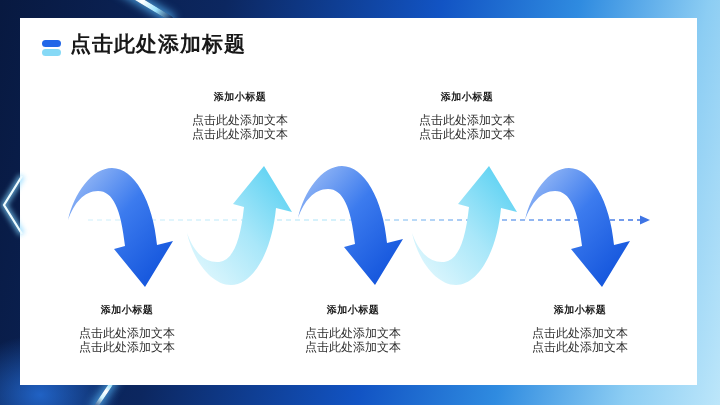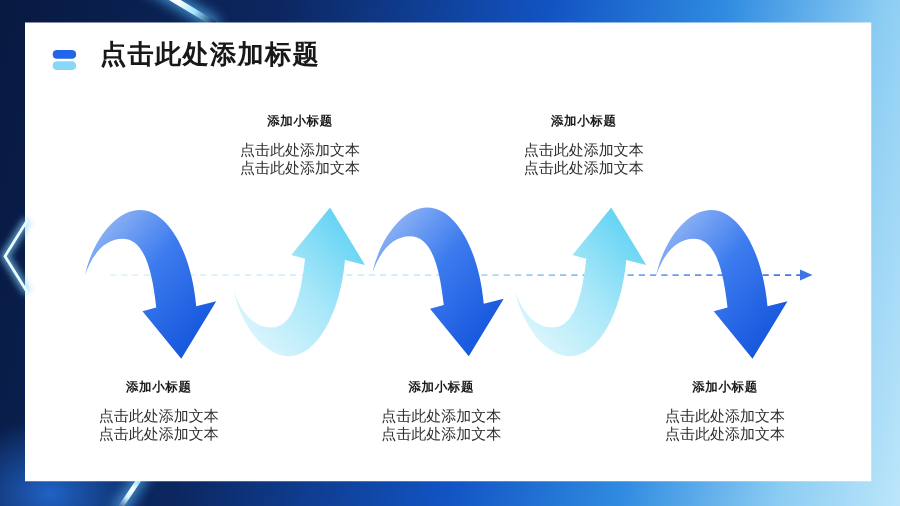--- a/index.html
+++ b/index.html
@@ -16,21 +16,21 @@
   .streak{
     position:absolute;border-radius:3px;
     background:linear-gradient(90deg,rgba(120,220,255,0),#cef4ff 35%,#ffffff 55%,#9fe6ff 75%,rgba(120,220,255,0));
     box-shadow:0 0 10px 2px rgba(90,190,255,.85);
   }
   .streak-top{left:100px;top:-3px;width:78px;height:5px;transform:rotate(31deg);}
   .streak-bottom{left:86px;top:391px;width:38px;height:4px;transform:rotate(-56deg);}
   .panel{
     position:absolute;left:20px;top:18px;width:677px;height:367px;background:#ffffff;
   }
-  .title-row{position:absolute;left:42px;top:32px;display:flex;align-items:flex-end;gap:19px;}
+  .title-row{position:absolute;left:42px;top:32px;display:flex;align-items:flex-end;gap:9px;}
   .accent-icon{margin-top:7px;display:block;}
   .title{margin:0;font-size:21px;font-weight:bold;color:#181818;letter-spacing:1px;line-height:1.15;}
   .diagram{position:absolute;left:0;top:0;pointer-events:none;}
   .tb{position:absolute;width:160px;text-align:center;}
   .tb h3{margin:0 0 9px;font-size:10px;font-weight:bold;color:#1b1b1b;letter-spacing:.5px;}
   .tb p{margin:0;font-size:12px;line-height:1.18;color:#2d2d2d;}
   .tb-top1{left:160px;top:90px;}
   .tb-top2{left:387px;top:90px;}
   .tb-bot1{left:47px;top:303px;}
   .tb-bot2{left:273px;top:303px;}

